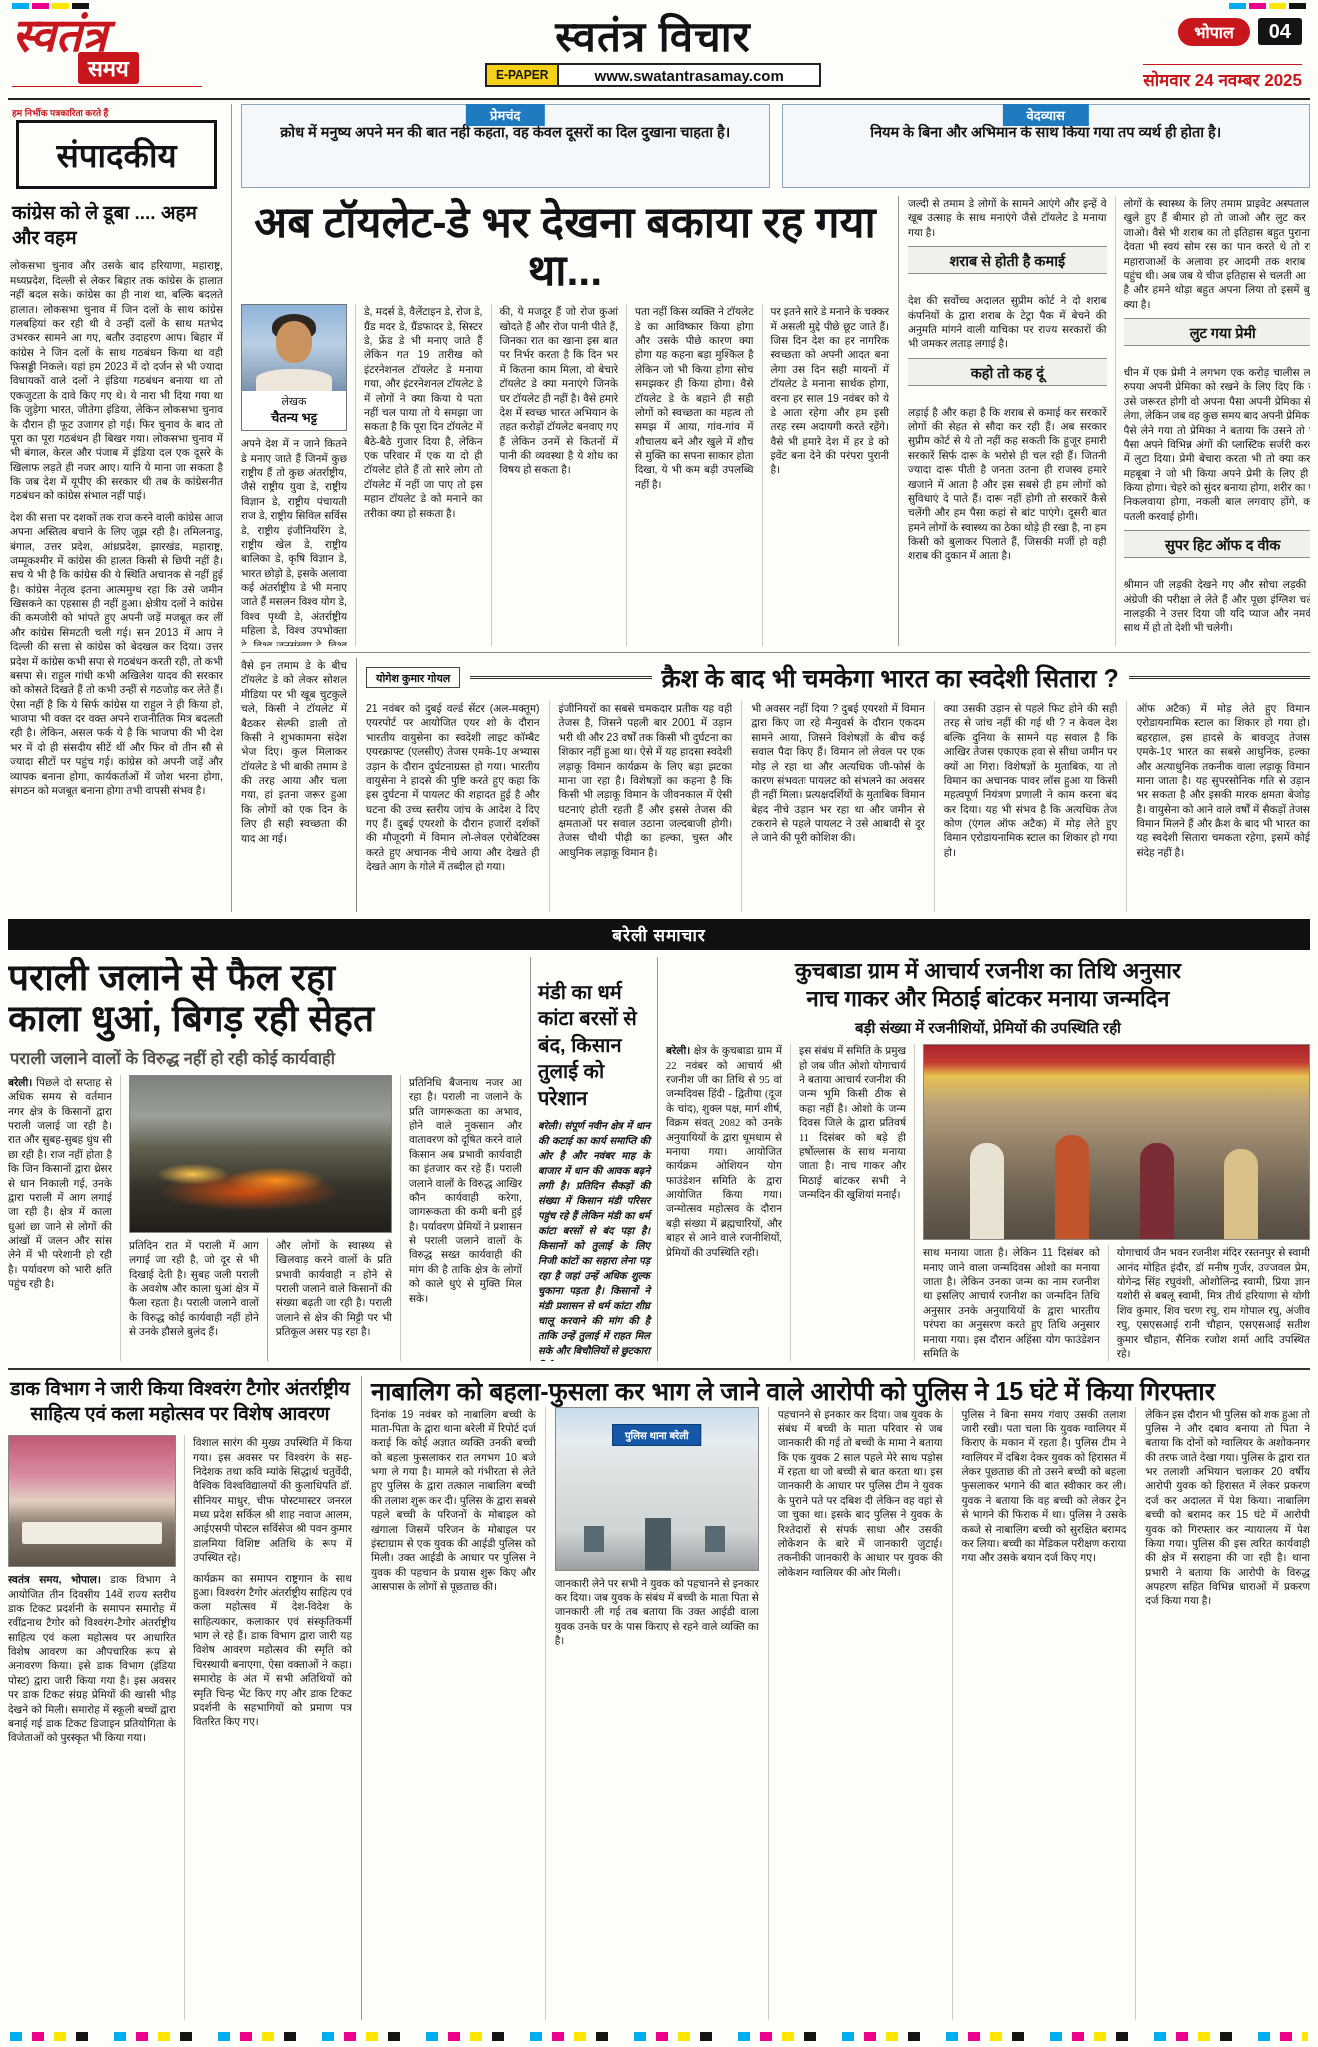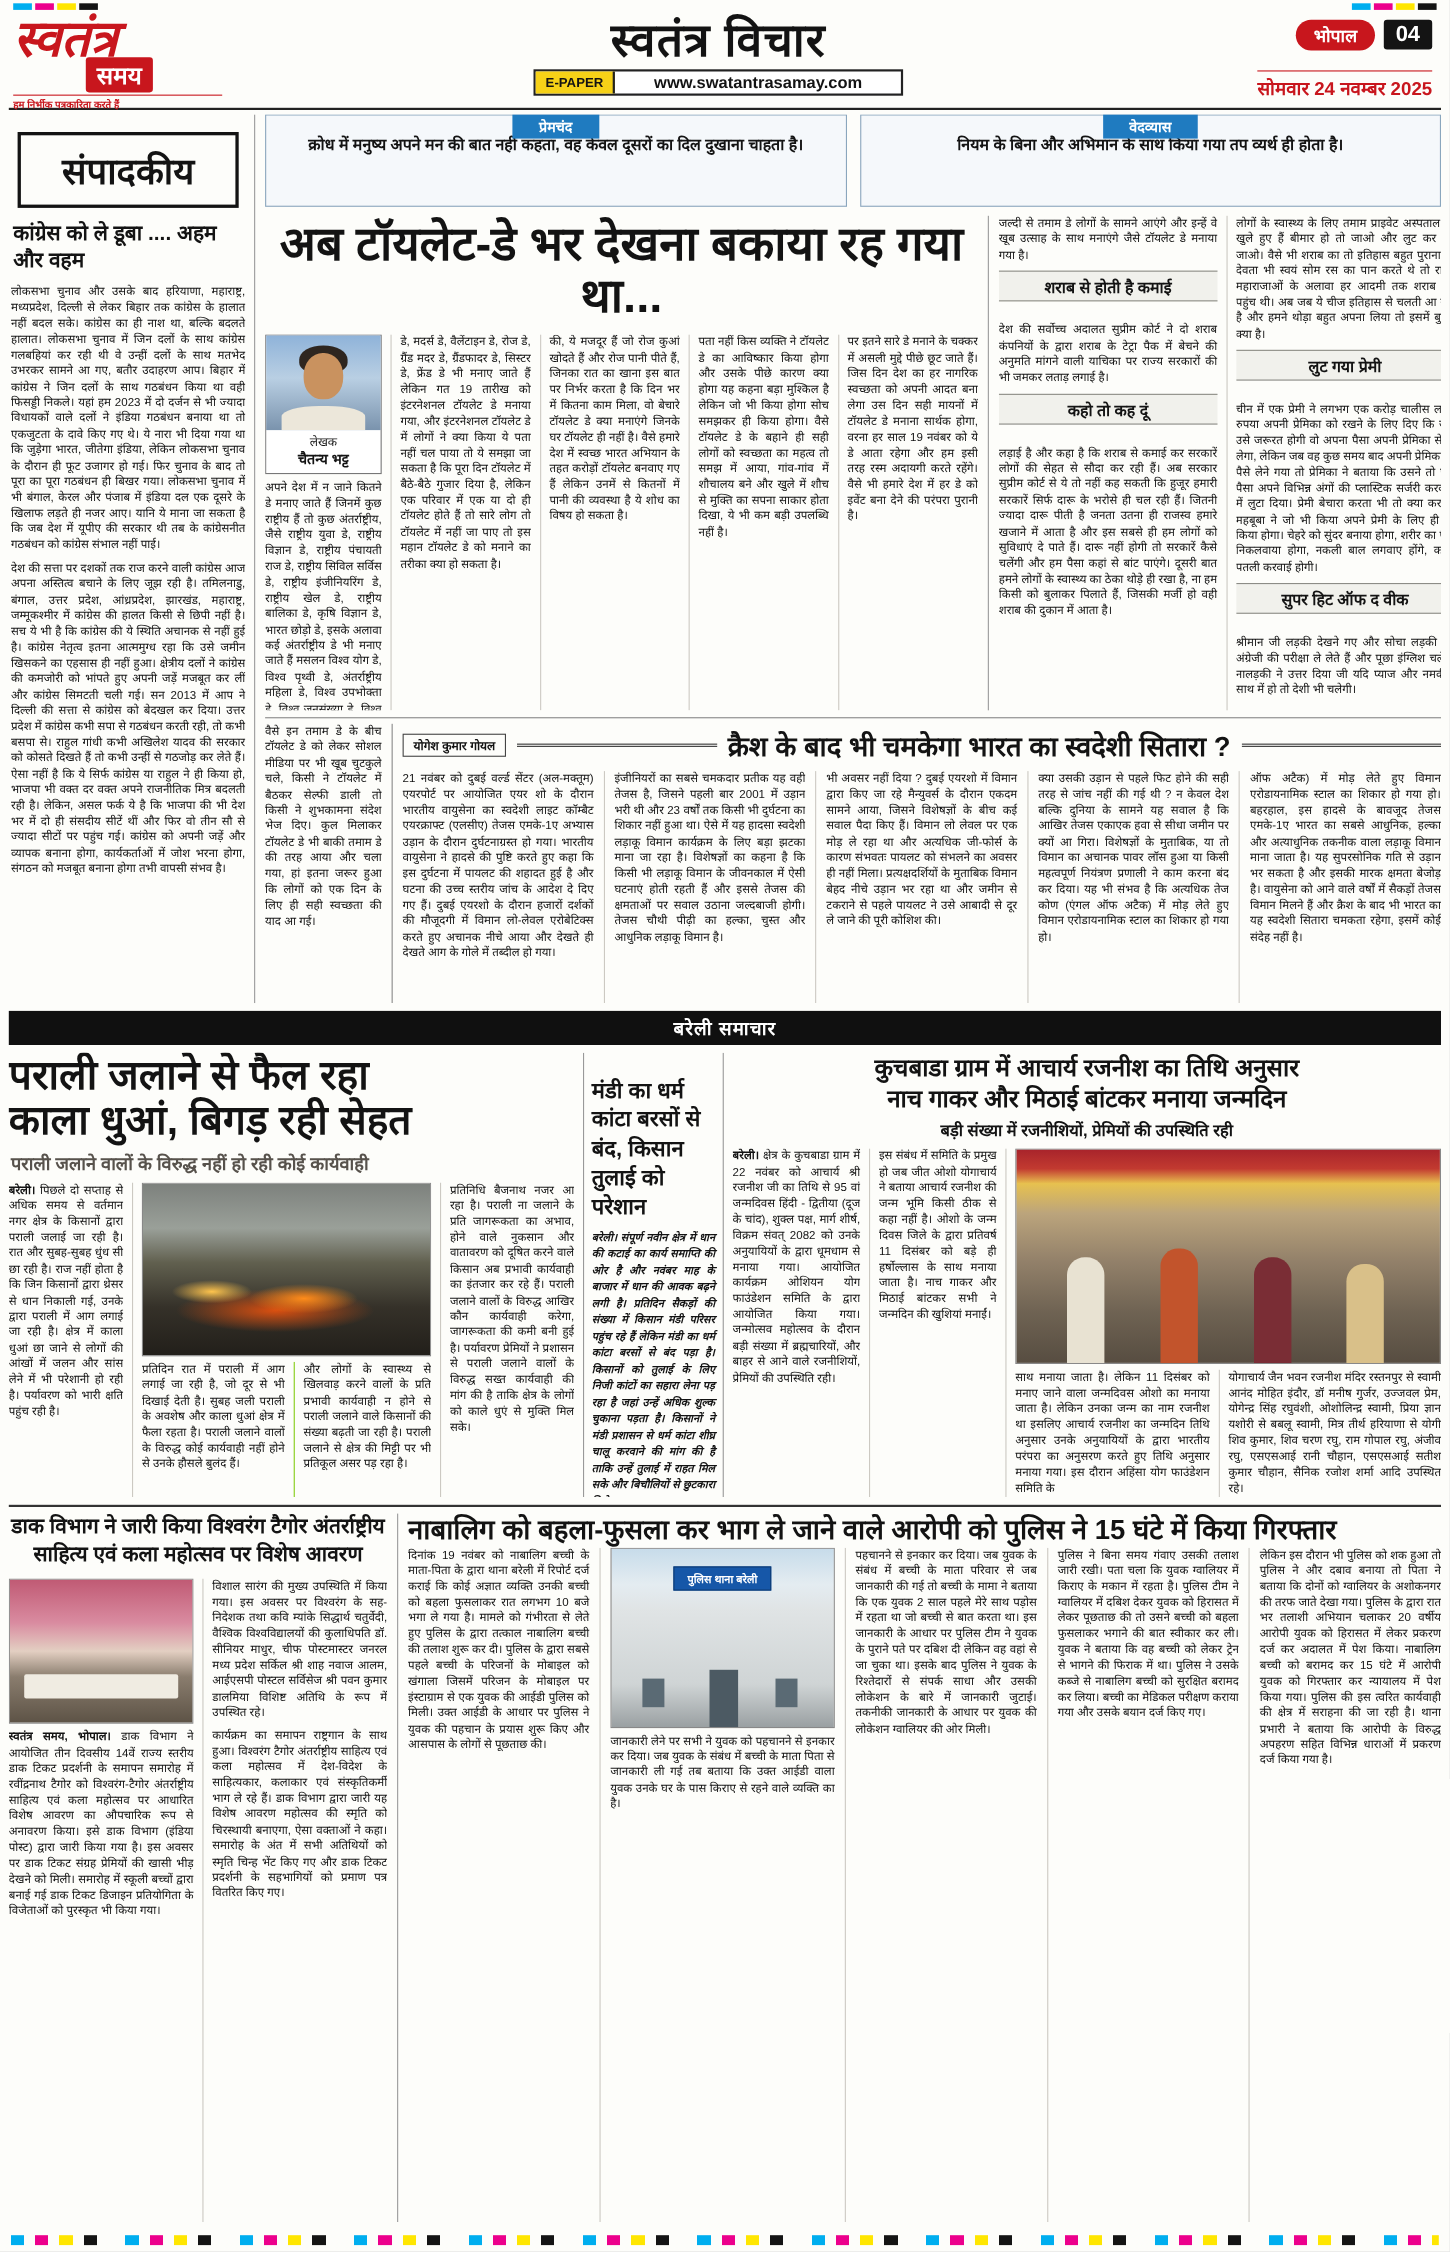--- a/index.html
+++ b/index.html
@@ -15,21 +15,21 @@
 .bottom-marks { position:absolute; bottom:6px; left:10px; right:10px; height:9px;
   background:repeating-linear-gradient(90deg,#00aeef 0 12px,transparent 12px 22px,#ec008c 22px 34px,transparent 34px 44px,#ffe600 44px 56px,transparent 56px 66px,#141414 66px 78px,transparent 78px 104px); }
 
 
 .masthead { display:flex; align-items:stretch; border-bottom:2px solid #222; height:94px; padding:8px 4px 4px; }
 .logo-block { width:218px; position:relative; }
 .logo-l1 { font-family:"Liberation Serif","DejaVu Serif",serif; font-style:italic; font-weight:bold;
   color:#c8161d; font-size:46px; line-height:0.95; }
 .logo-l2 { display:inline-block; font-family:"Liberation Serif","DejaVu Serif",serif; font-weight:bold;
   color:#fff; background:#c8161d; font-size:22px; padding:0 10px 2px; margin:-6px 0 0 66px; border-radius:3px; }
-.tagline { color:#c8161d; font-size:9px; font-weight:bold; margin-top:2px; border-top:1px solid #c8161d; padding-top:1px; width:190px; }
+.tagline { color:#c8161d; font-size:9px; font-weight:bold; margin-top:2px; border-top:1px solid #c8161d; padding-top:19px; width:190px; }
 .center-block { flex:1; text-align:center; }
 .page-title { font-size:42px; font-weight:bold; letter-spacing:1px; line-height:1.1; }
 .epaper-bar { margin:3px auto 0; width:336px; border:2px solid #222; display:flex; height:24px; background:#fff; }
 .epaper-label { background:#f6d117; font-weight:bold; font-size:12px; padding:0 9px; display:flex; align-items:center; border-right:2px solid #222; }
 .website { flex:1; display:flex; align-items:center; justify-content:center; font-weight:bold; font-size:15px; }
 .right-block { width:230px; display:flex; flex-direction:column; align-items:flex-end; justify-content:center; gap:18px; padding-right:4px; }
 .city-row { display:flex; gap:8px; align-items:center; }
 .city-badge { background:#c8161d; color:#fff; font-weight:bold; font-size:16px; padding:3px 16px; border-radius:14px; }
 .page-num { background:#141414; color:#fff; font-weight:bold; font-size:20px; padding:2px 11px; border-radius:3px; }
 .date-line { color:#c8161d; font-weight:bold; font-size:17px; border-top:1px solid #c8161d; padding-top:3px; }
@@ -105,21 +105,21 @@
 .pc-mid-cols > * + * { border-left:1px solid #84cc16; padding-left:8px; margin-left:8px; }
 .pc-right { flex:1; overflow:hidden; }
 .mandi { width:128px; flex:none; border-left:1px solid #999; border-right:1px solid #999; padding:0 7px; margin:0 8px; overflow:hidden; }
 .mandi-headline { font-size:20px; font-weight:bold; line-height:1.32; margin-bottom:7px;margin-top:22px; }
 .mandi-body { font-size:10px; font-style:italic; font-weight:bold; line-height:1.5; text-align:justify; }
 .kuchbada { flex:1; display:flex; flex-direction:column; overflow:hidden; }
 .kb-headline { font-size:22px; font-weight:bold; text-align:center; line-height:1.28; }
 .kb-subhead { font-size:15px; font-weight:bold; text-align:center; margin:4px 0 7px; }
 .kb-content { display:flex; flex:1; overflow:hidden; }
 .kb-content > * + * { border-left:1px solid #ccc9c2; padding-left:8px; margin-left:8px; }
-.kb-col { width:116px; flex:none; }
+.kb-col { width:116px; flex:none;font-family:Liberation Serif, serif; }
 .kb-right { flex:1; display:flex; flex-direction:column; overflow:hidden; }
 .kb-photo { height:196px; margin-bottom:5px; position:relative; overflow:hidden;
   background:linear-gradient(180deg,#a8242b 0%,#c23a30 9%,#e7c14f 16%,#bba47c 30%,#93816a 52%,#6f6353 76%,#574d41 100%); }
 .kbp-fig { position:absolute; bottom:0; width:34px; height:96px; border-radius:16px 16px 0 0; }
 .kbp-f1 { left:12%; background:#e8e2d2; } .kbp-f2 { left:34%; background:#c2542c; height:104px; }
 .kbp-f3 { left:56%; background:#7a2d35; } .kbp-f4 { left:78%; background:#d9c089; height:90px; }
 .kb-under { display:flex; flex:1; overflow:hidden; }
 .kb-under > * + * { border-left:1px solid #ccc9c2; padding-left:8px; margin-left:8px; }
 
 

